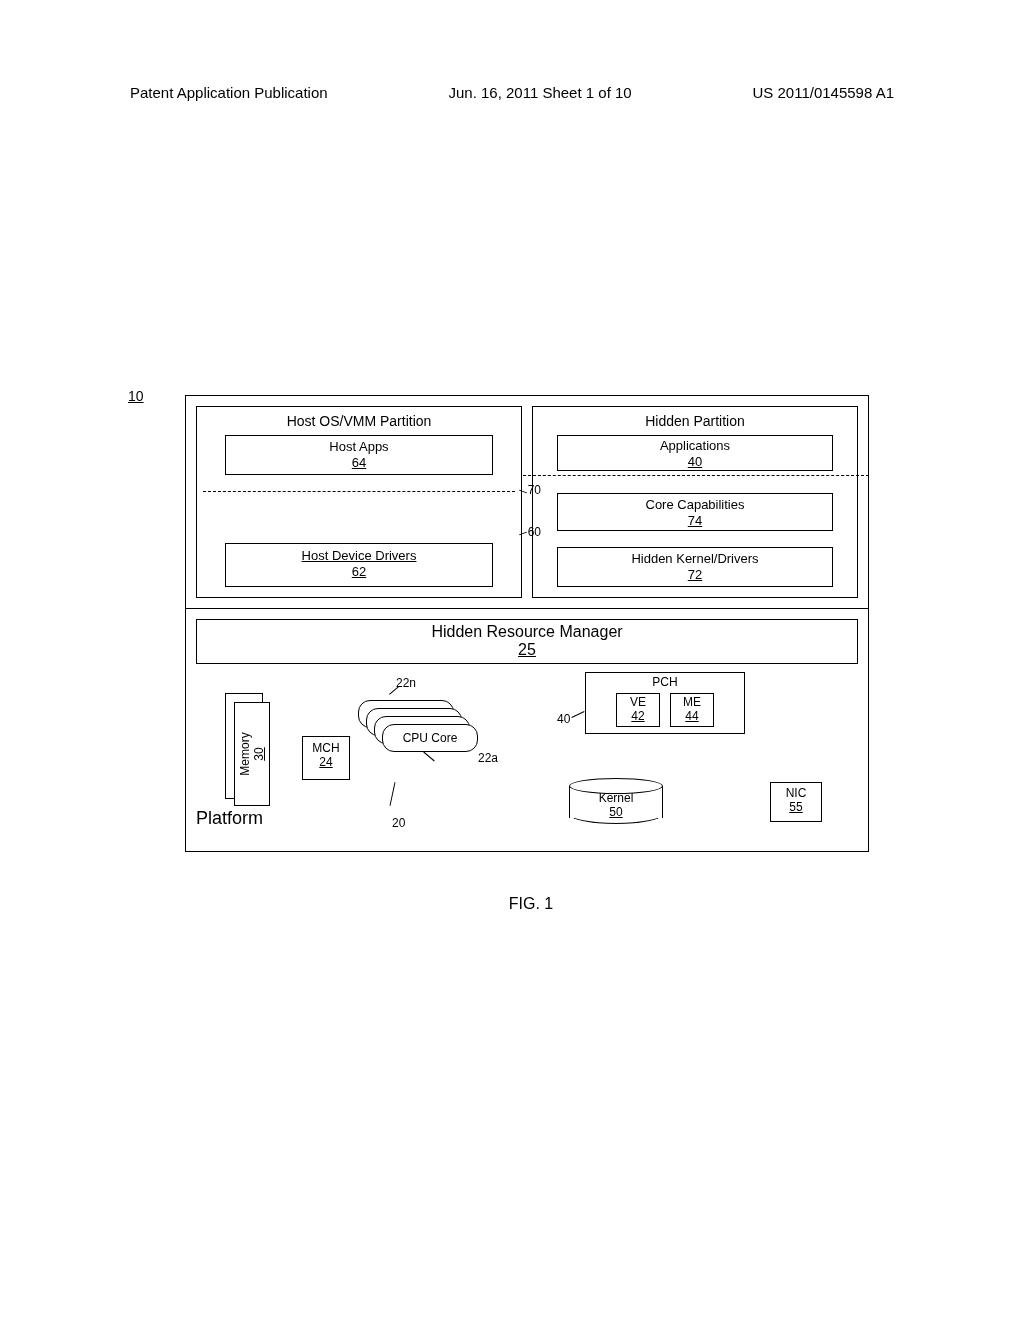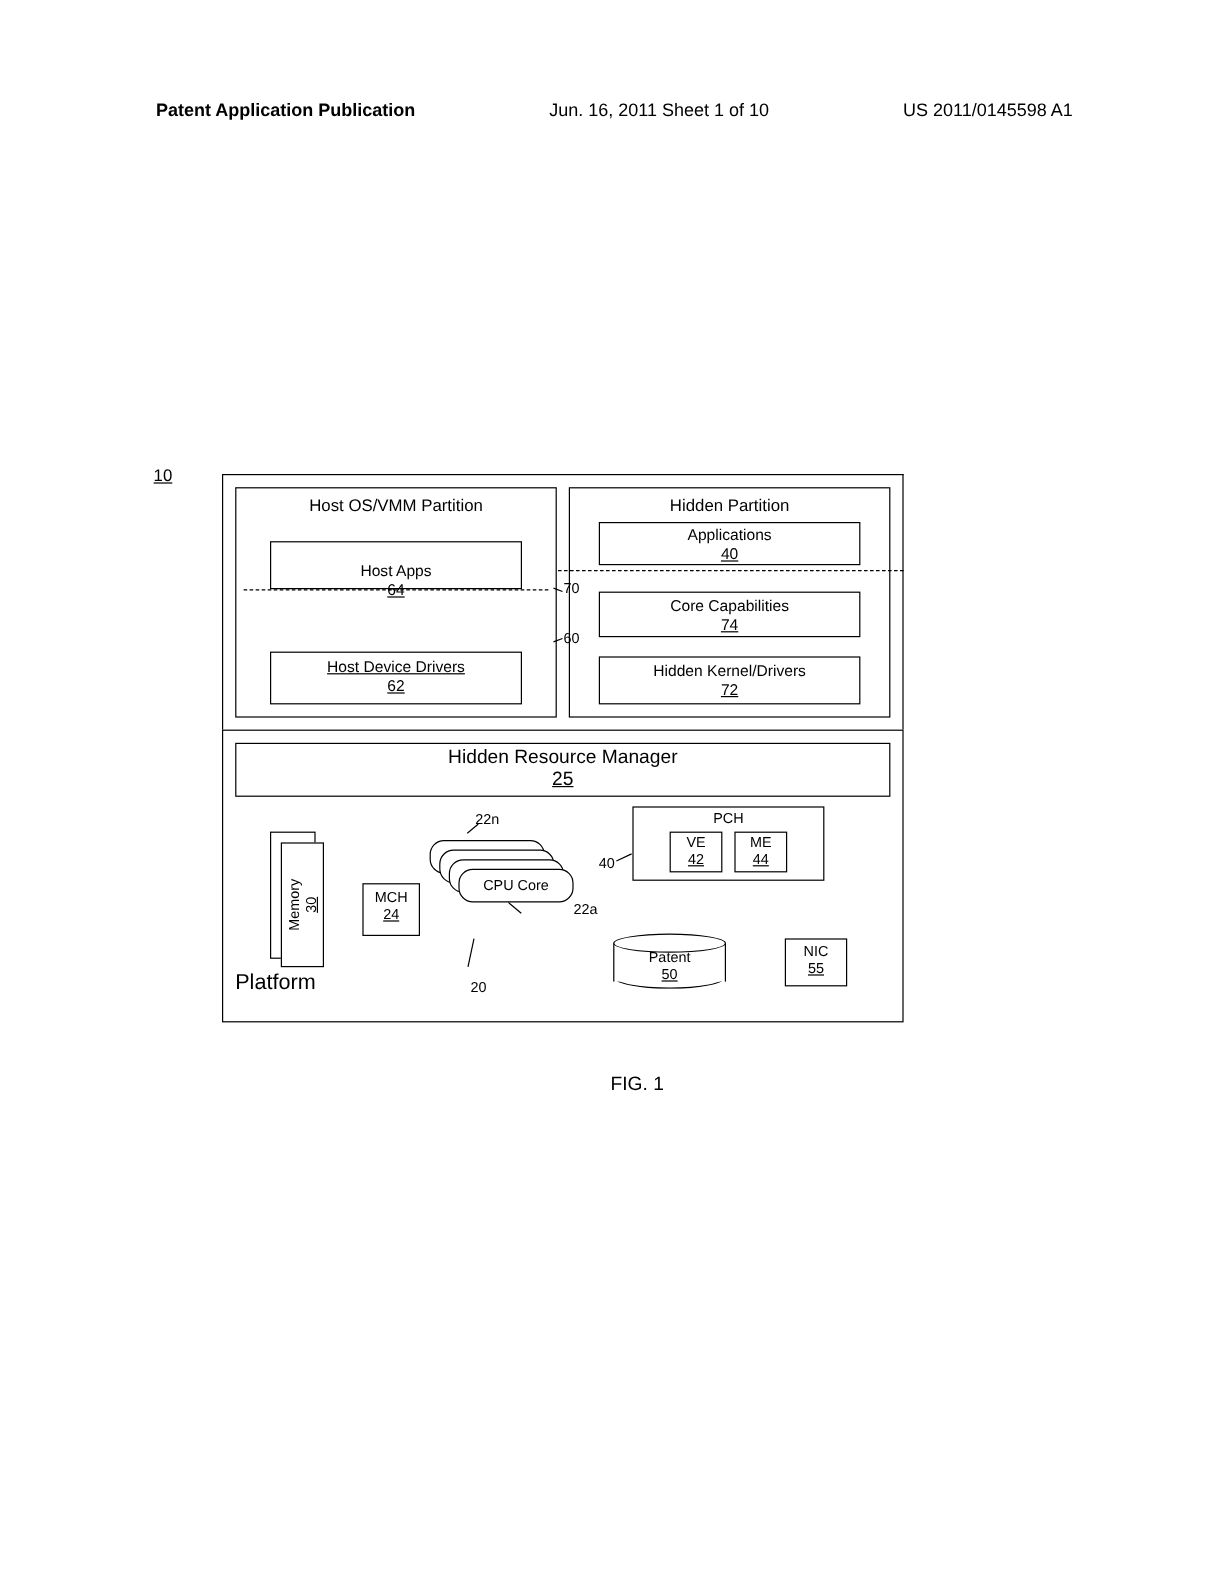--- a/index.html
+++ b/index.html
@@ -14,37 +14,37 @@
   .page-header {
     position: absolute;
     top: 84px;
     left: 0;
     width: 1024px;
     padding: 0 130px 0 130px;
     display: flex;
     justify-content: space-between;
     font-size: 15px;
   }
-  .page-header .ph-left { font-weight: bold; }
+  .page-header .ph-left { font-weight: normal; }
   .page-header .ph-mid { }
   .page-header .ph-right { }
 
   .ref10 {
     position: absolute;
     left: 128px;
     top: 388px;
     font-size: 14px;
     text-decoration: underline;
   }
 
   .outer-frame {
     position: absolute;
     left: 185px;
     top: 395px;
-    width: 568px;
+    width: 684px;
   }
   .partitions-row {
     display: flex;
     gap: 10px;
     border-top: 1px solid #000;
     border-left: 1px solid #000;
     border-right: 1px solid #000;
     padding: 10px;
   }
   .partition-box {
@@ -60,21 +60,21 @@
     margin-bottom: 4px;
   }
   .inner-box {
     border: 1px solid #000;
     text-align: center;
     font-size: 13px;
     line-height: 1.25;
   }
   .ref-under { text-decoration: underline; }
 
-  .host-apps { position: absolute; top: 28px; left: 28px; right: 28px; height: 40px; padding-top:16px;margin-top:16px;}
+  .host-apps { position: absolute; top: 28px; left: 28px; right: 28px; height: 40px; padding-top:3px;}
   .host-drivers { position: absolute; bottom: 10px; left: 28px; right: 28px; height: 44px; padding-top:4px;}
   .host-drivers .lbl { text-decoration: underline; }
   .dashed60 { position: absolute; top: 84px; left: 6px; right: 6px; border-top: 1px dashed #000; }
 
   .hidden-apps { position: absolute; top: 28px; left: 24px; right: 24px; height: 36px; padding-top:2px;}
   .dashed70 { position: absolute; top: 68px; left: -10px; right: -12px; border-top: 1px dashed #000; }
   .core-cap { position: absolute; top: 86px; left: 24px; right: 24px; height: 38px; padding-top:3px;}
   .kernel-drv { position: absolute; bottom: 10px; left: 24px; right: 24px; height: 40px; padding-top:3px;}
 
   .ref-annot { position: absolute; font-size: 12px; }
@@ -357,21 +357,21 @@
               <div class="ref-under">44</div>
             </div>
           </div>
         </div>
         <div class="ref-annot" style="left:22px; top:40px;">40</div>
         <div class="annot-line" style="left:36px; top:42px; width:14px; height:1px; transform:rotate(-25deg);"></div>
 
         <div class="storage">
           <div class="storage-bottom"></div>
           <div class="storage-body">
-            <div>Patent</div>
+            <div>Kernel</div>
             <div class="ref-under">50</div>
           </div>
           <div class="storage-top"></div>
         </div>
 
         <div class="nic-box">
           <div>NIC</div>
           <div class="ref-under">55</div>
         </div>
       </div>

